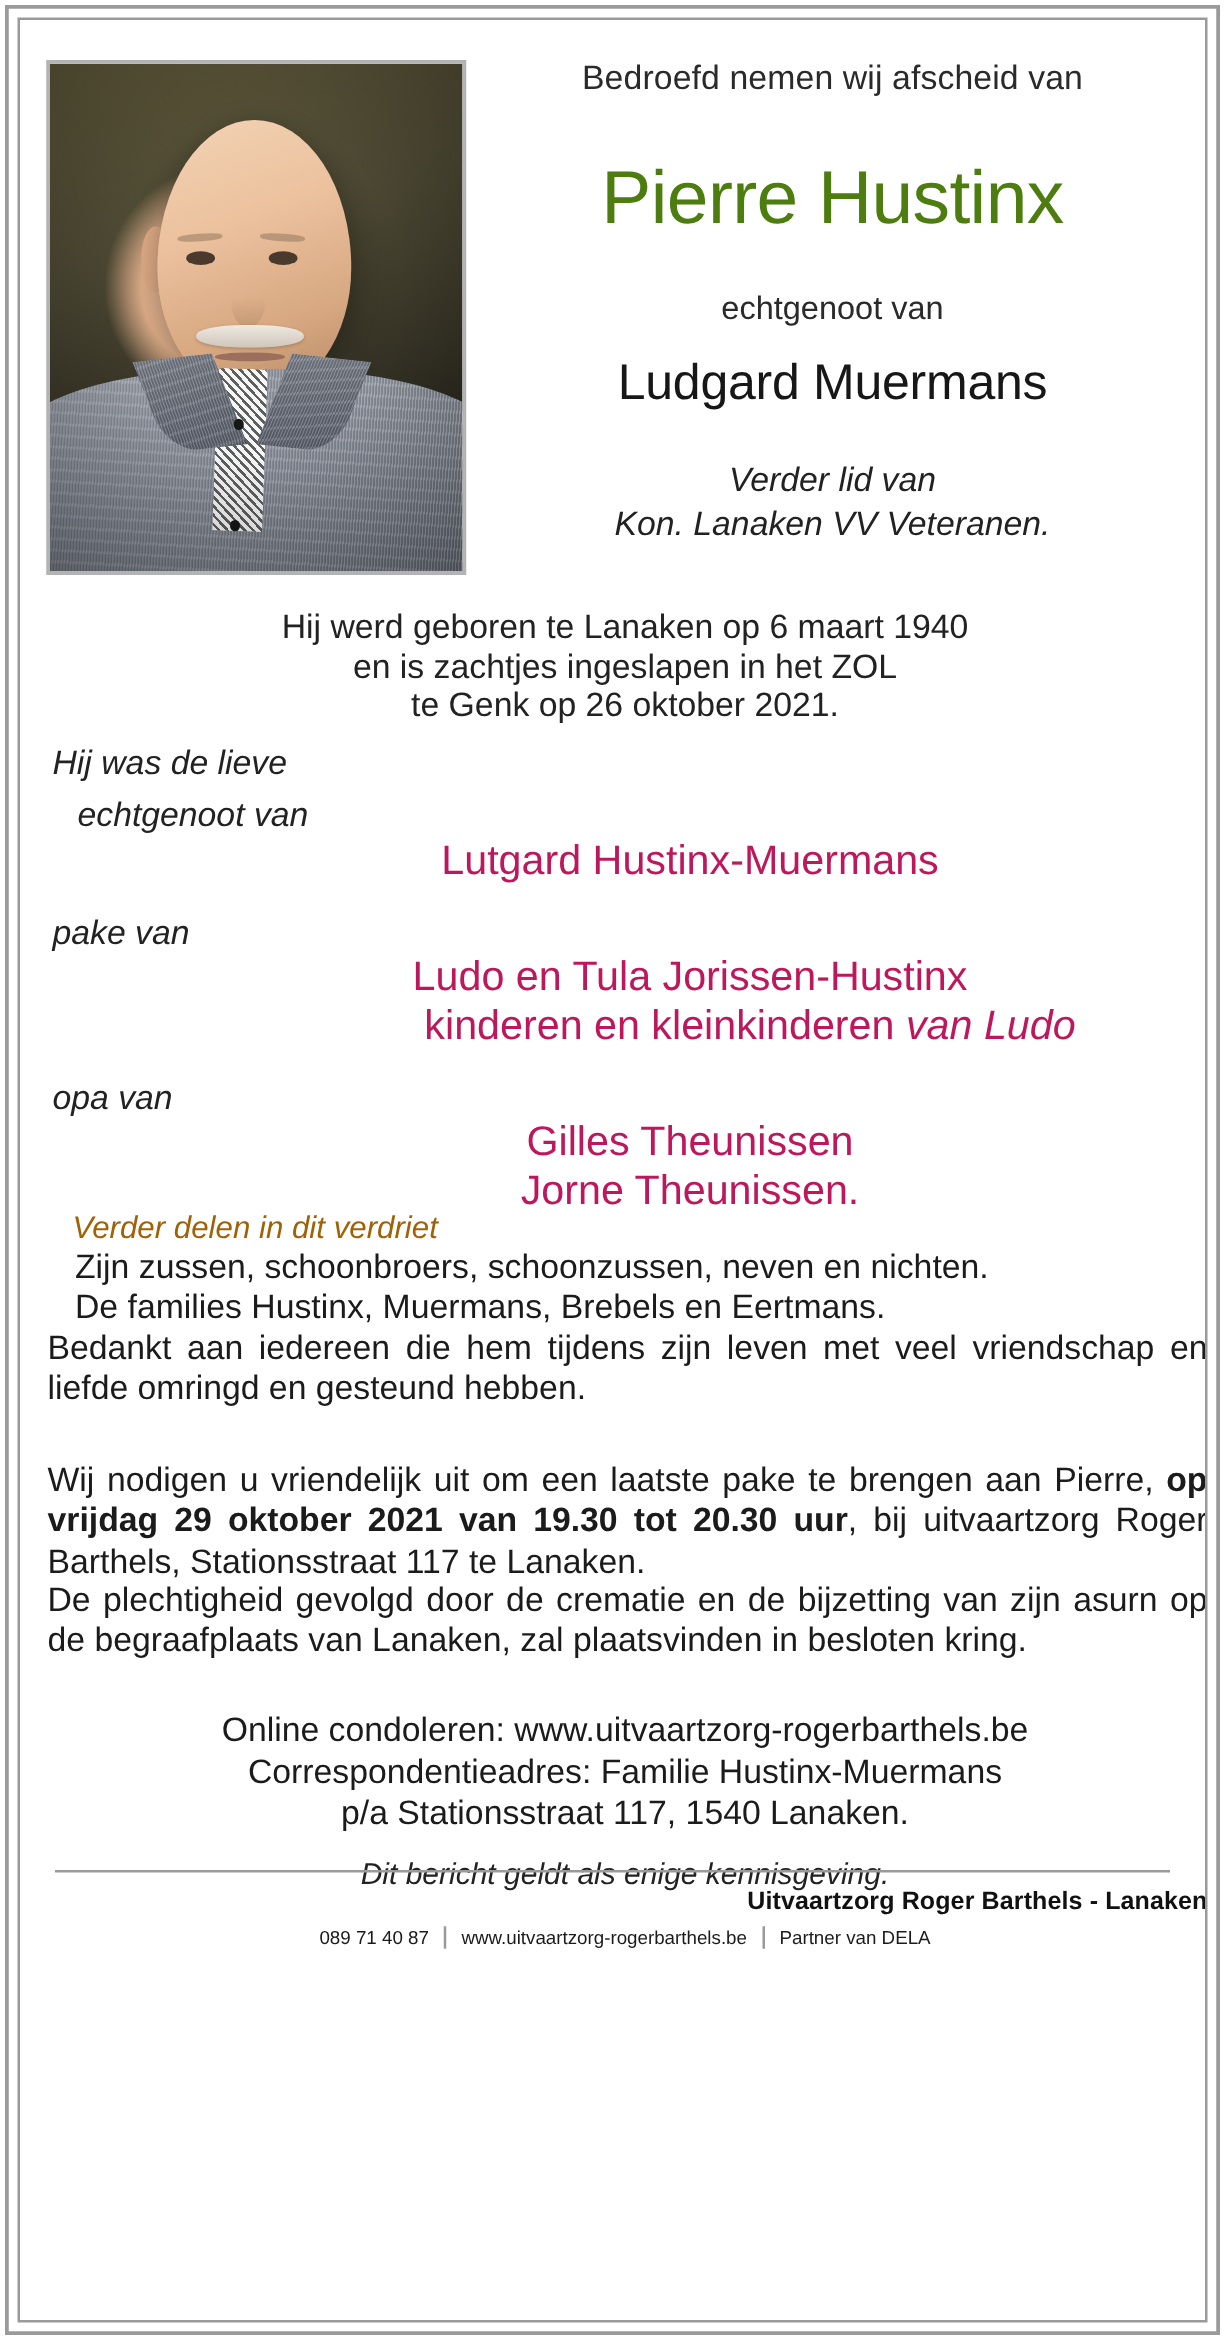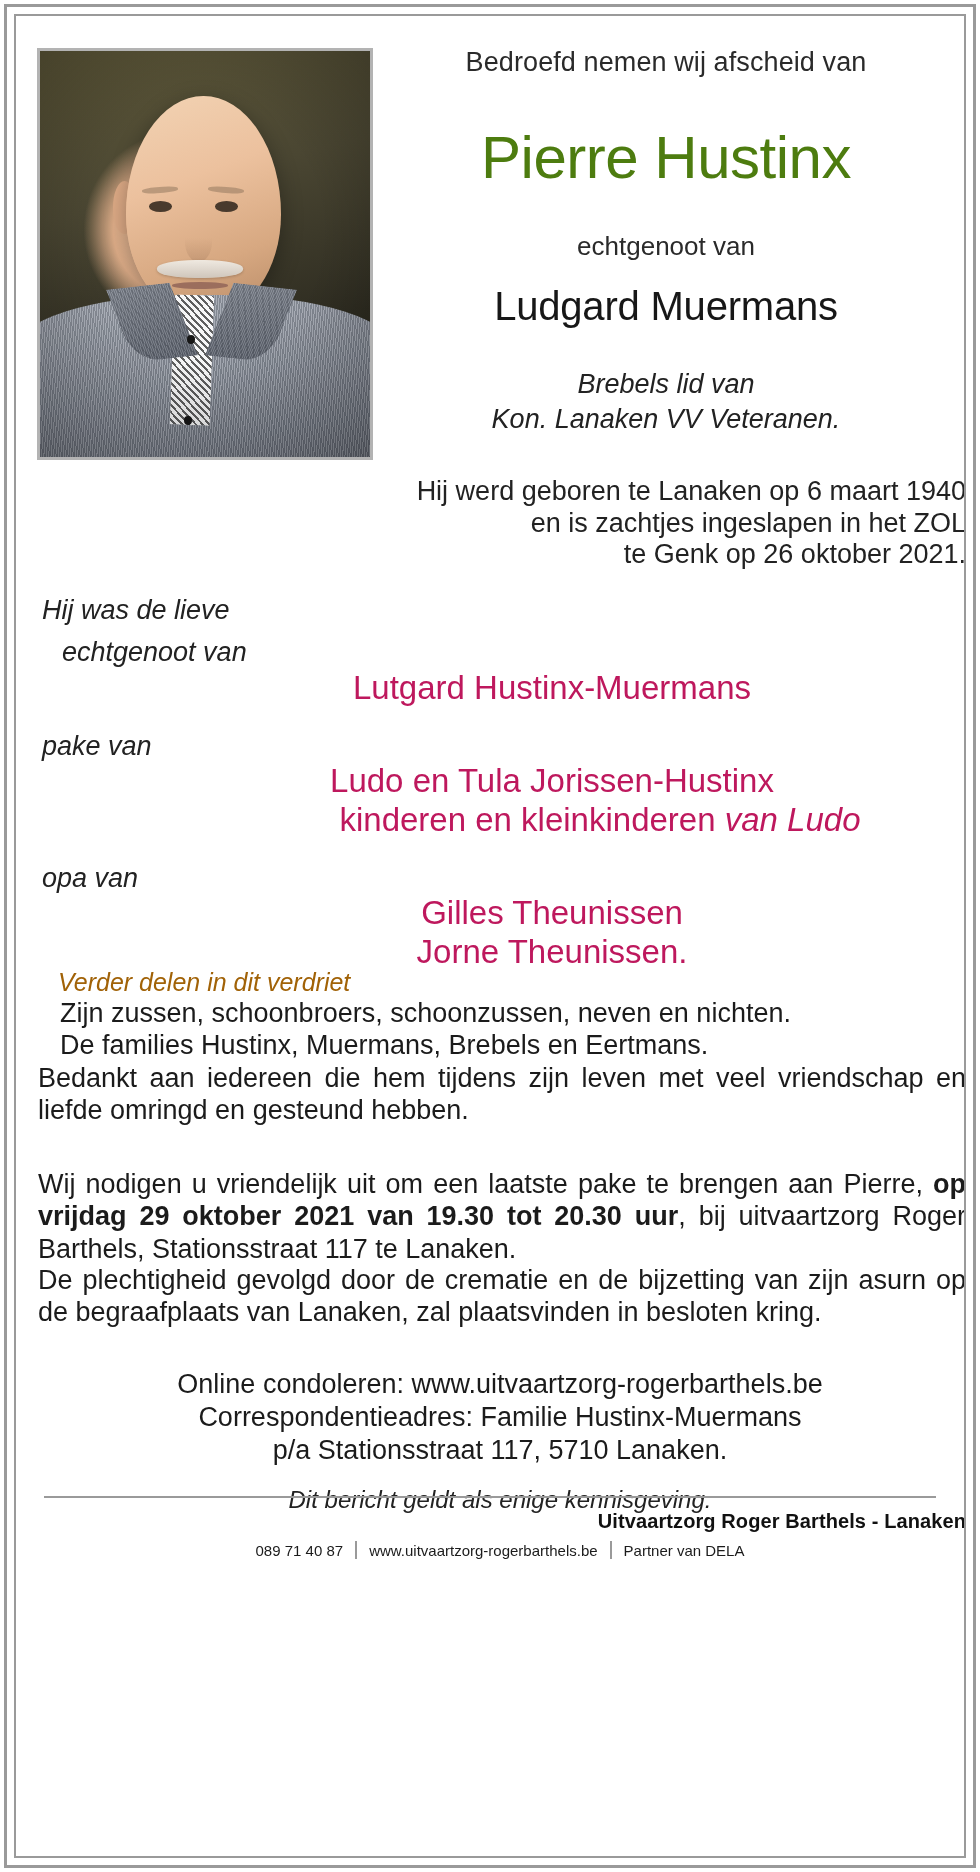--- a/index.html
+++ b/index.html
@@ -223,23 +223,23 @@
     font-size: 27px;
     line-height: 1.3;
     margin-top: 38px;
     color: #222;
   }
 
   
   .birth-block {
     position: absolute;
     left: 18px;
-    top: 460px;
+    top: 470px;
     width: 932px;
-    text-align: right;
+    text-align: center;
     font-size: 27px;
     line-height: 1.17;
     color: #222;
   }
 
   
   .family-block {
     position: absolute;
     left: 18px;
     top: 578px;
@@ -382,21 +382,21 @@
         <div class="ph-vig"></div>
       </div>
     </div>
 
     <div class="header-col">
       <div class="lead-line">Bedroefd nemen wij afscheid van</div>
       <div class="deceased-name">Pierre Hustinx</div>
       <div class="relation-line">echtgenoot van</div>
       <div class="partner-name">Ludgard Muermans</div>
       <div class="member-line">
-        <div>Brebels lid van</div>
+        <div>Verder lid van</div>
         <div>Kon. Lanaken VV Veteranen.</div>
       </div>
     </div>
 
     <div class="birth-block">
       <div>Hij werd geboren te Lanaken op 6 maart 1940</div>
       <div>en is zachtjes ingeslapen in het ZOL</div>
       <div>te Genk op 26 oktober 2021.</div>
     </div>
 
@@ -423,21 +423,21 @@
 
     <div class="para p-thanks">Bedankt aan iedereen die hem tijdens zijn leven met veel vriendschap en liefde omringd en gesteund hebben.</div>
 
     <div class="para p-invite"><span>Wij nodigen u vriendelijk uit om een laatste pake te brengen aan Pierre, </span><b>op vrijdag 29 oktober 2021 van 19.30 tot 20.30 uur</b><span>, bij uitvaartzorg Roger Barthels, Stationsstraat 117 te Lanaken.</span></div>
 
     <div class="para p-cremation">De plechtigheid gevolgd door de crematie en de bijzetting van zijn asurn op de begraafplaats van Lanaken, zal plaatsvinden in besloten kring.</div>
 
     <div class="closing-block">
       <div>Online condoleren: www.uitvaartzorg-rogerbarthels.be</div>
       <div>Correspondentieadres: Familie Hustinx-Muermans</div>
-      <div>p/a Stationsstraat 117, 5710 Lanaken.</div>
+      <div>p/a Stationsstraat 117, 1540 Lanaken.</div>
       <div class="notice-line">Dit bericht geldt als enige kennisgeving.</div>
     </div>
 
     <div class="footer-rule"></div>
     <div class="footer">
       <div class="footer-title">Uitvaartzorg Roger Barthels - Lanaken</div>
       <div class="footer-meta">
         <span class="cell">089 71 40 87</span>
         <span class="footer-sep"></span>
         <span class="cell">www.uitvaartzorg-rogerbarthels.be</span>

